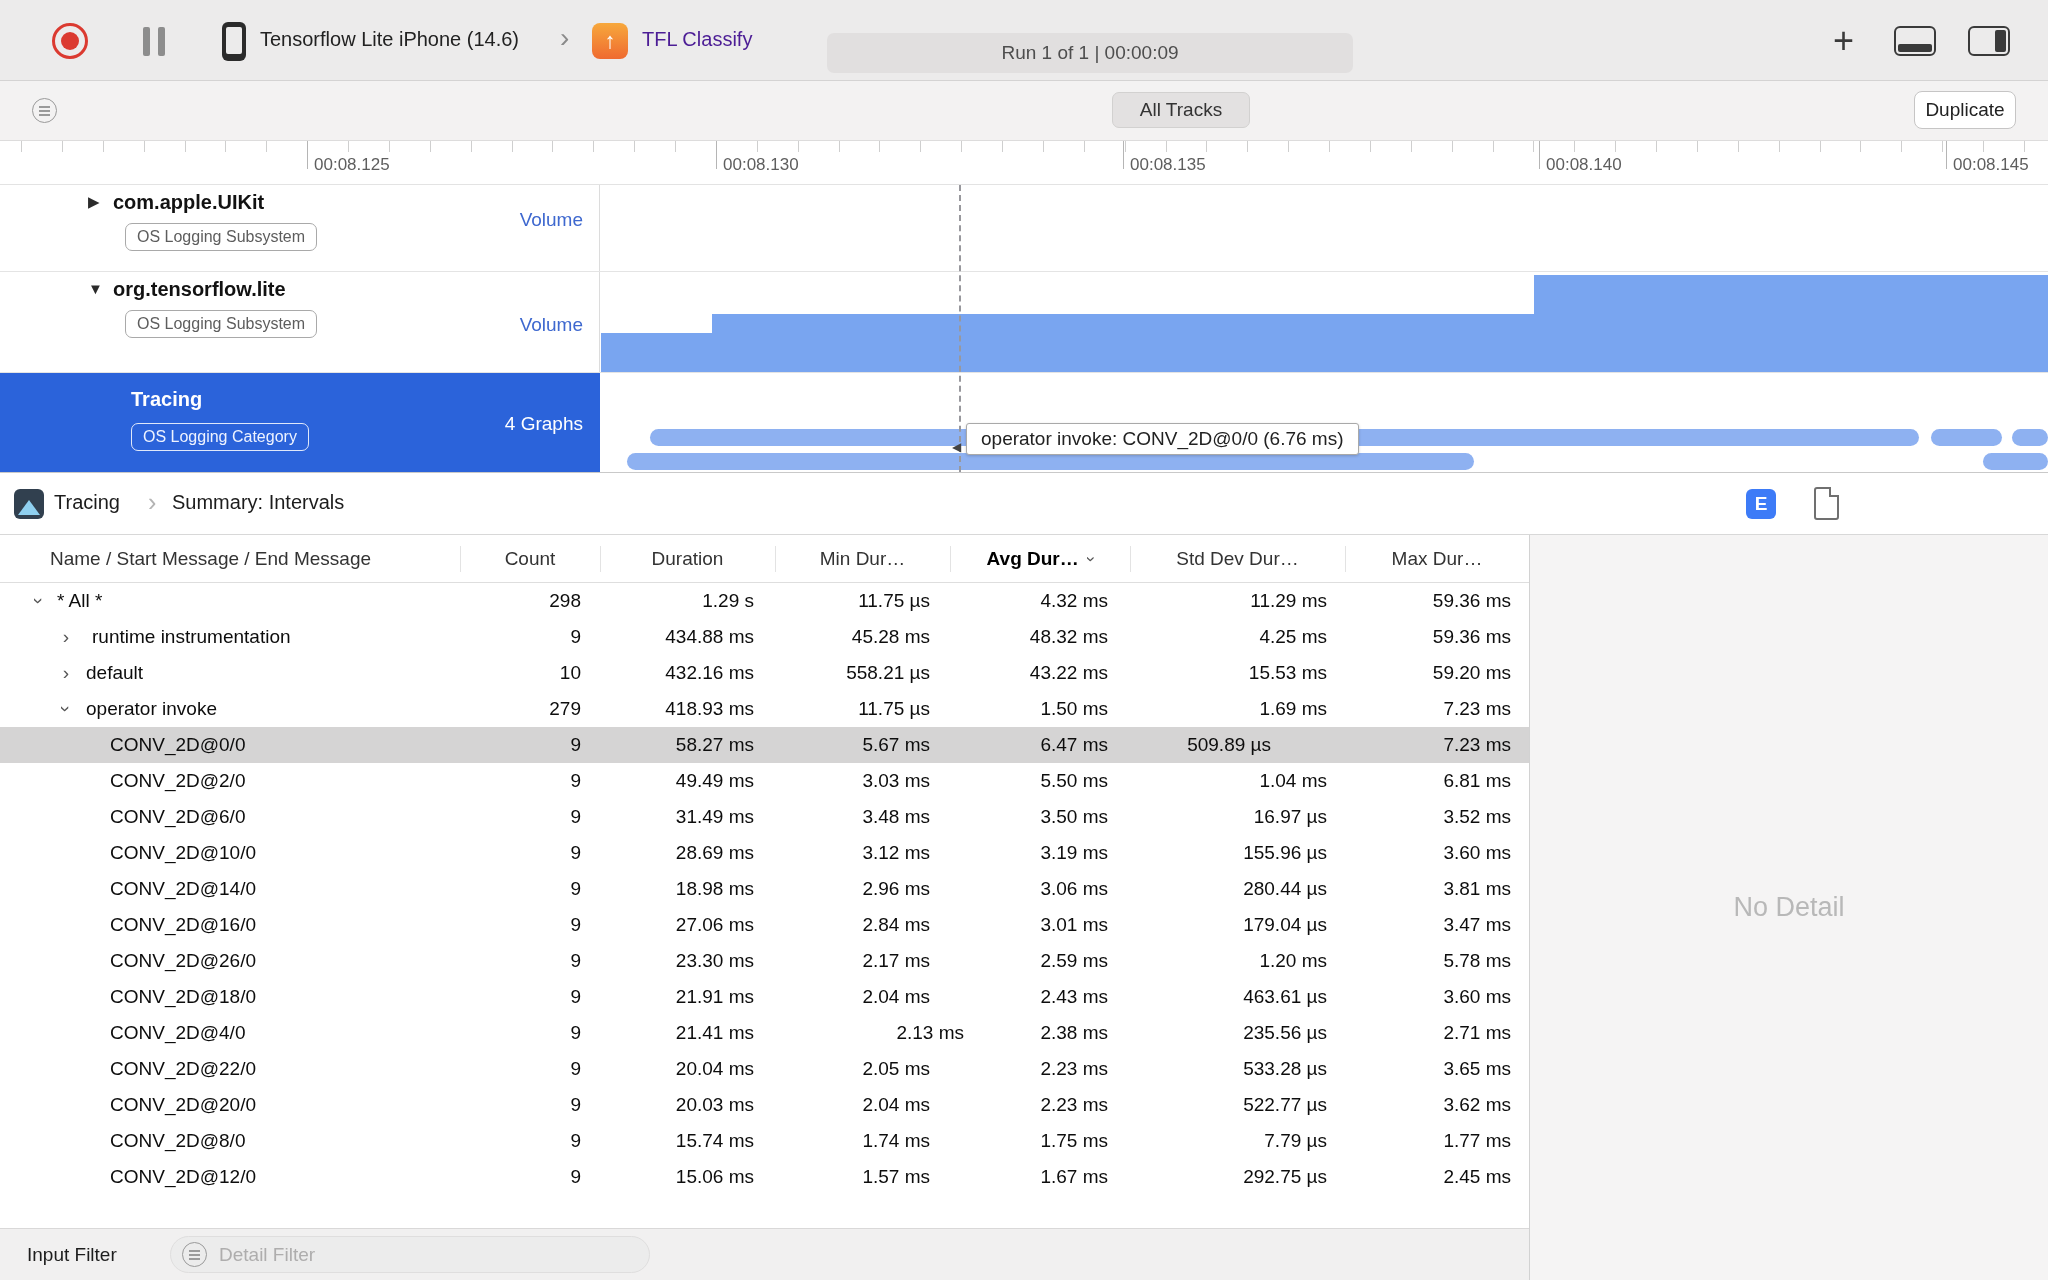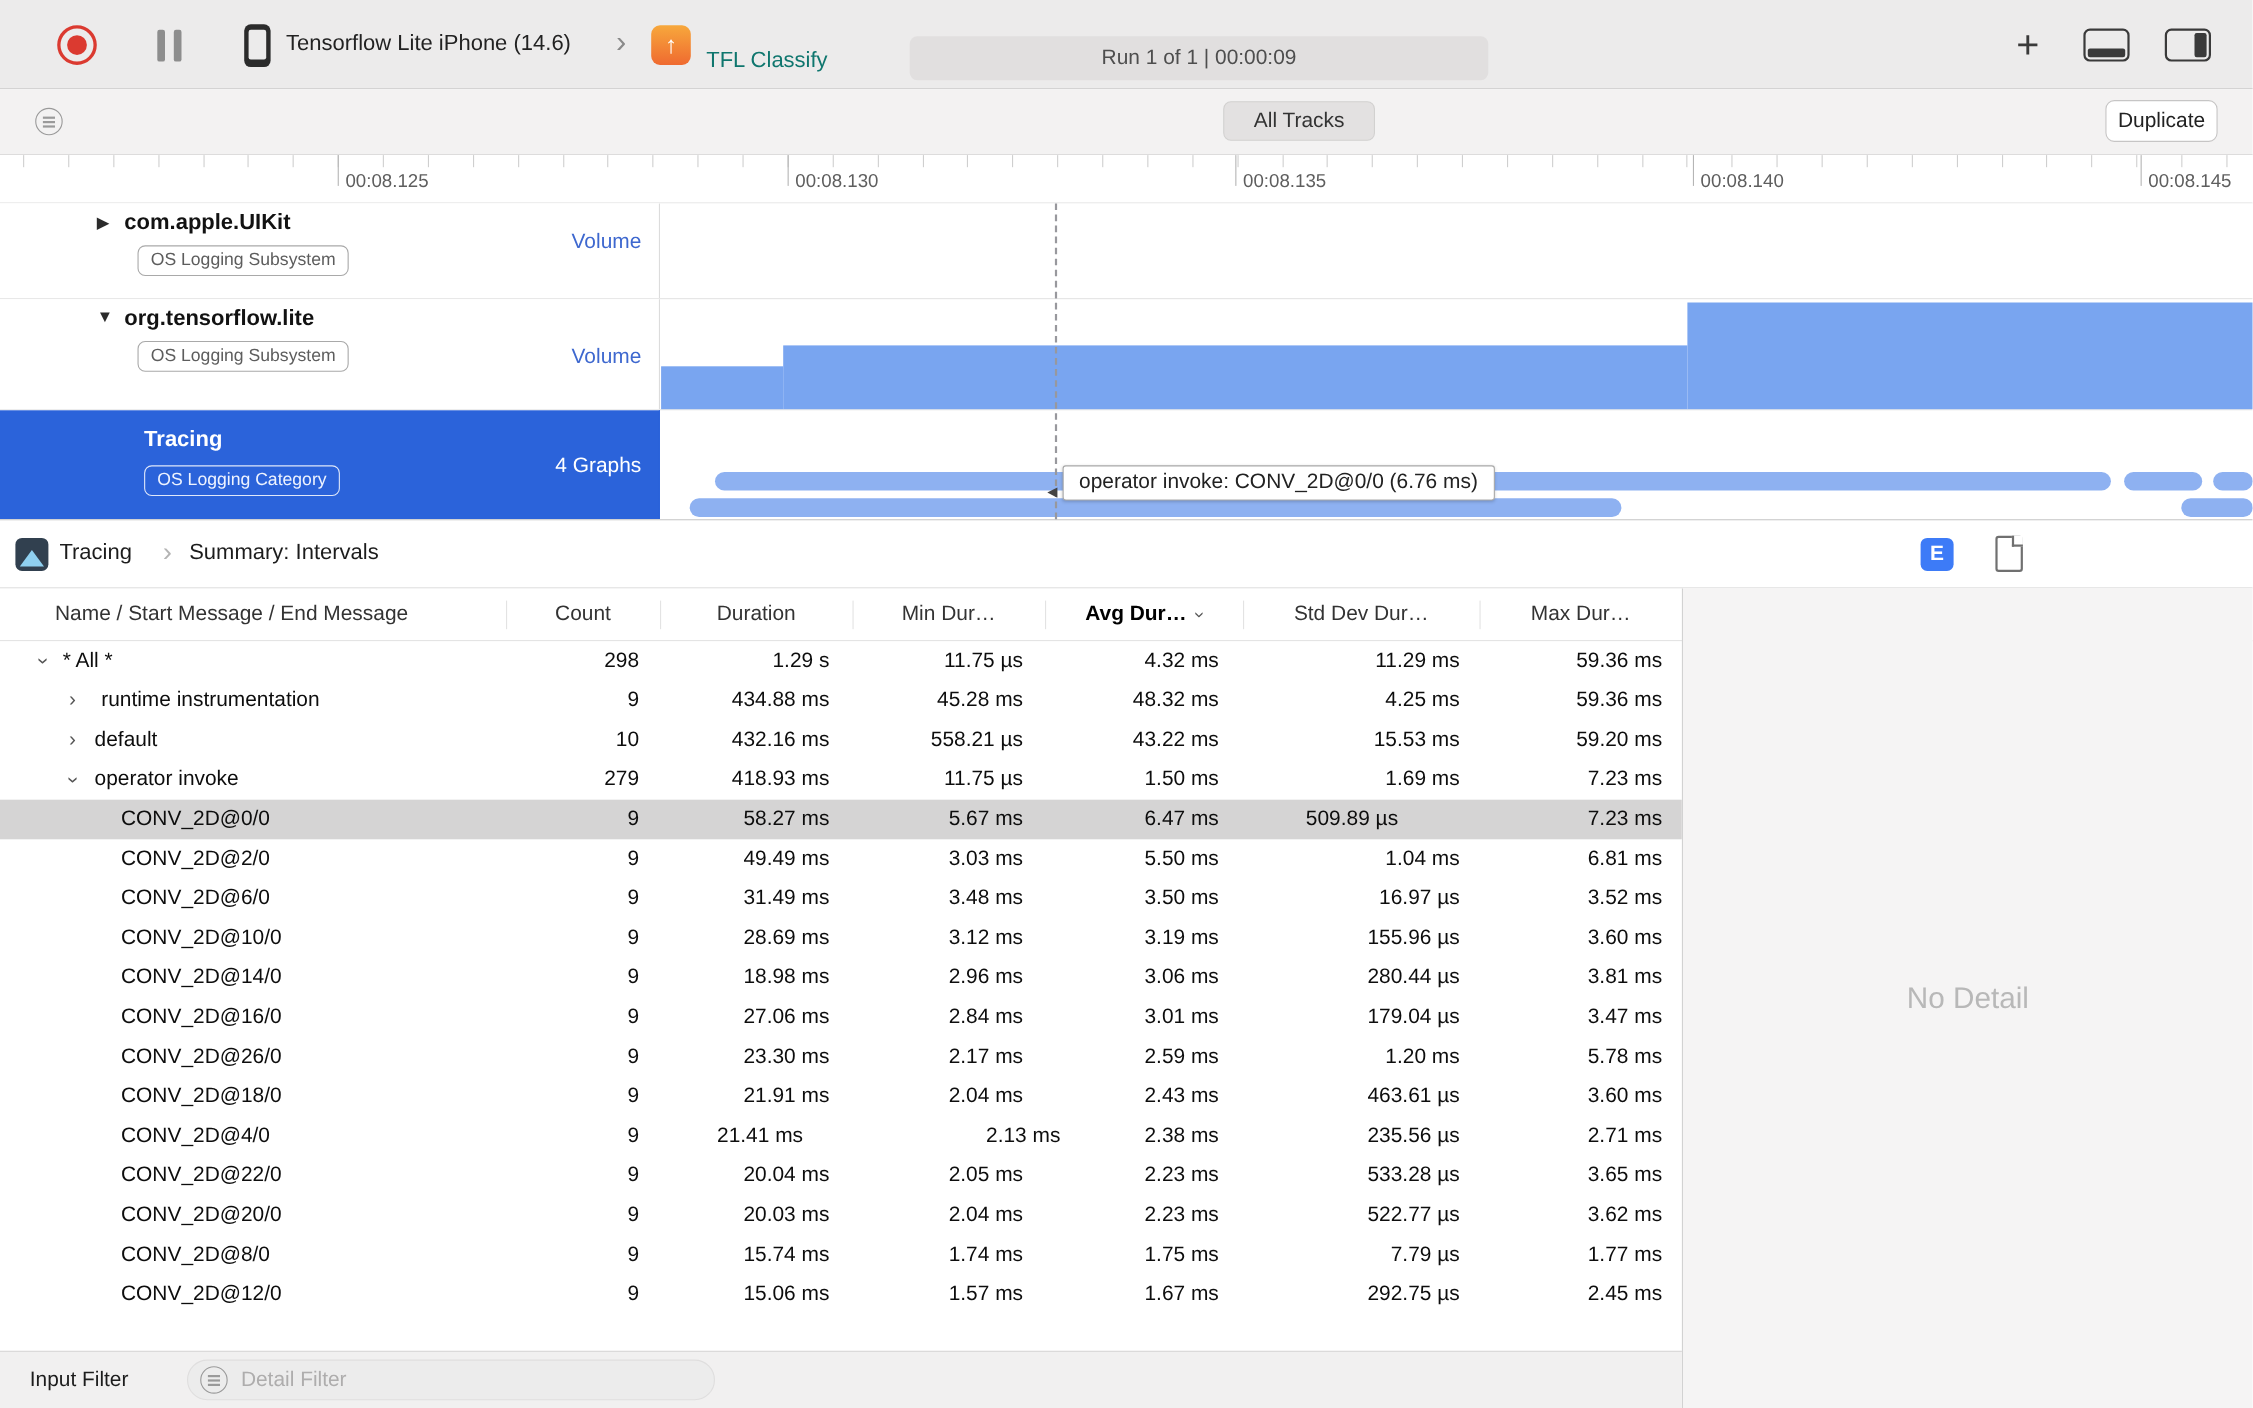--- a/index.html
+++ b/index.html
@@ -12,21 +12,21 @@
   .record-btn { position:absolute; left:52px; top:23px; width:36px; height:36px; border:3px solid #db3a30; border-radius:50%; }
   .record-dot { position:absolute; left:50%; top:50%; transform:translate(-50%,-50%); width:18px; height:18px; background:#db3a30; border-radius:50%; }
   .pause-btn { position:absolute; left:143px; top:27px; display:flex; gap:8px; }
   .pbar { width:7px; height:29px; background:#8d8d8d; border-radius:2px; }
   .device-icon { position:absolute; left:222px; top:22px; width:24px; height:39px; background:#2b2b2b; border-radius:6px; }
   .device-icon::after { content:""; position:absolute; left:4px; top:5px; right:4px; bottom:7px; background:#ecebeb; border-radius:2px; }
   .device-name { position:absolute; left:260px; top:28px; font-size:20px; font-weight:500; color:#222; }
   .tb-chevron { position:absolute; left:560px; top:22px; font-size:28px; color:#8a8a8a; }
   .app-icon { position:absolute; left:592px; top:23px; width:36px; height:36px; border-radius:8px; background:linear-gradient(180deg,#f7a83c,#ef6a30); display:flex; align-items:center; justify-content:center; }
   .app-arrow { color:#fff; font-size:22px; font-weight:bold; }
-  .process-name { position:absolute; left:642px; top:44px; font-size:20px; color:#0f766e; }
+  .process-name { position:absolute; left:642px; top:28px; font-size:20px; color:#4c1d95; }
   .run-pill { position:absolute; left:827px; top:33px; width:526px; height:40px; background:#e1dfdf; border-radius:7px; text-align:center; line-height:40px; font-size:19px; color:#4e4e4e; }
   .plus-btn { position:absolute; left:1833px; top:20px; font-size:36px; font-weight:300; color:#3a3a3a; }
   .panel-btn { position:absolute; top:26px; width:42px; height:30px; border:2.5px solid #3a3a3a; border-radius:6px; background:#ecebeb; }
   .pb-bottom { left:1894px; }
   .pb-right { left:1968px; }
   .pb-fill-b { position:absolute; left:2px; right:2px; bottom:2px; height:8px; background:#3a3a3a; border-radius:2px; }
   .pb-fill-r { position:absolute; top:2px; bottom:2px; right:2px; width:11px; background:#3a3a3a; border-radius:2px; }
 
   
   .filterbar { position:absolute; left:0; top:81px; width:2048px; height:60px; background:#f3f2f2; border-bottom:1px solid #dddcdc; }
@@ -400,21 +400,21 @@
         <span class="num" style="left: 460px; width: 121px;">9</span>
         <span class="num" style="left: 600px; width: 154px;">21.91 ms</span>
         <span class="num" style="left: 775px; width: 155px;">2.04 ms</span>
         <span class="num" style="left: 950px; width: 158px;">2.43 ms</span>
         <span class="num" style="left: 1130px; width: 197px;">463.61 µs</span>
         <span class="num" style="left: 1345px; width: 166px;">3.60 ms</span>
       </div>
       <div class="trow" style="top: 432px;">
         <span class="rname" style="left: 110px;">CONV_2D@4/0</span>
         <span class="num" style="left: 460px; width: 121px;">9</span>
-        <span class="num" style="left: 576px; width: 154px;">21.41 ms</span>
+        <span class="num" style="left: 600px; width: 154px;">21.41 ms</span>
         <span class="num" style="left: 809px; width: 155px;">2.13 ms</span>
         <span class="num" style="left: 950px; width: 158px;">2.38 ms</span>
         <span class="num" style="left: 1130px; width: 197px;">235.56 µs</span>
         <span class="num" style="left: 1345px; width: 166px;">2.71 ms</span>
       </div>
       <div class="trow" style="top: 468px;">
         <span class="rname" style="left: 110px;">CONV_2D@22/0</span>
         <span class="num" style="left: 460px; width: 121px;">9</span>
         <span class="num" style="left: 600px; width: 154px;">20.04 ms</span>
         <span class="num" style="left: 775px; width: 155px;">2.05 ms</span>

